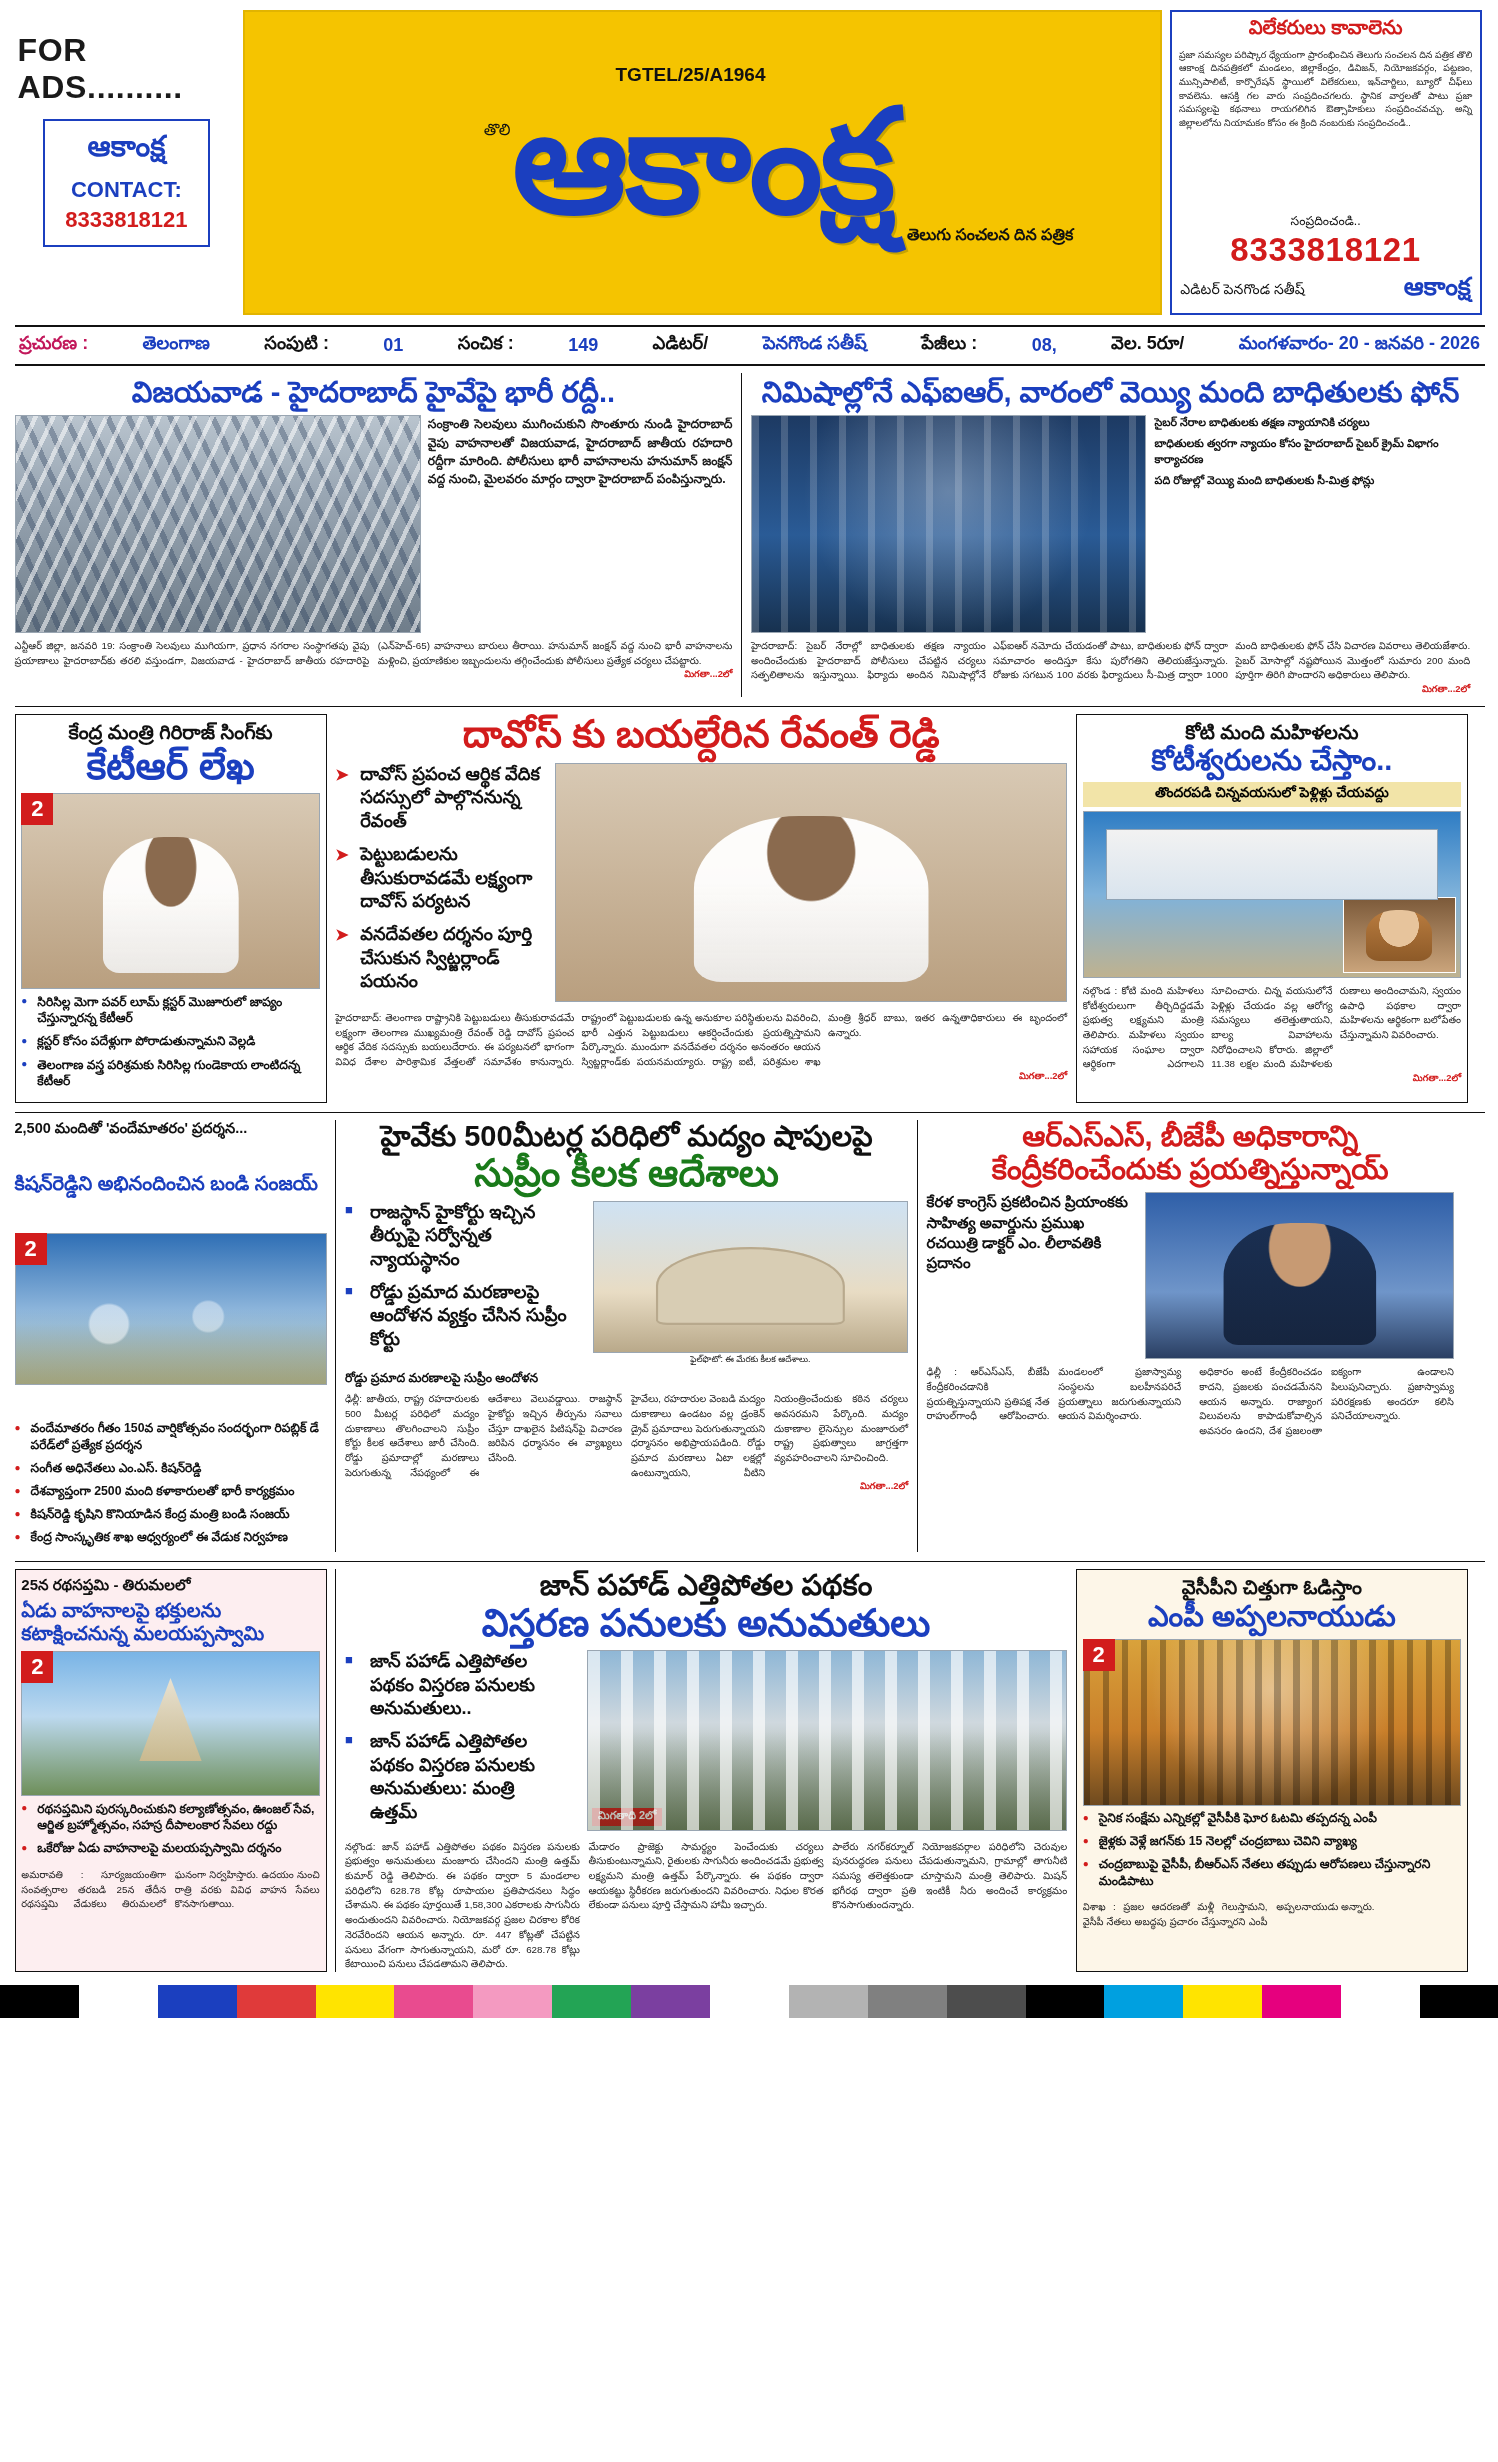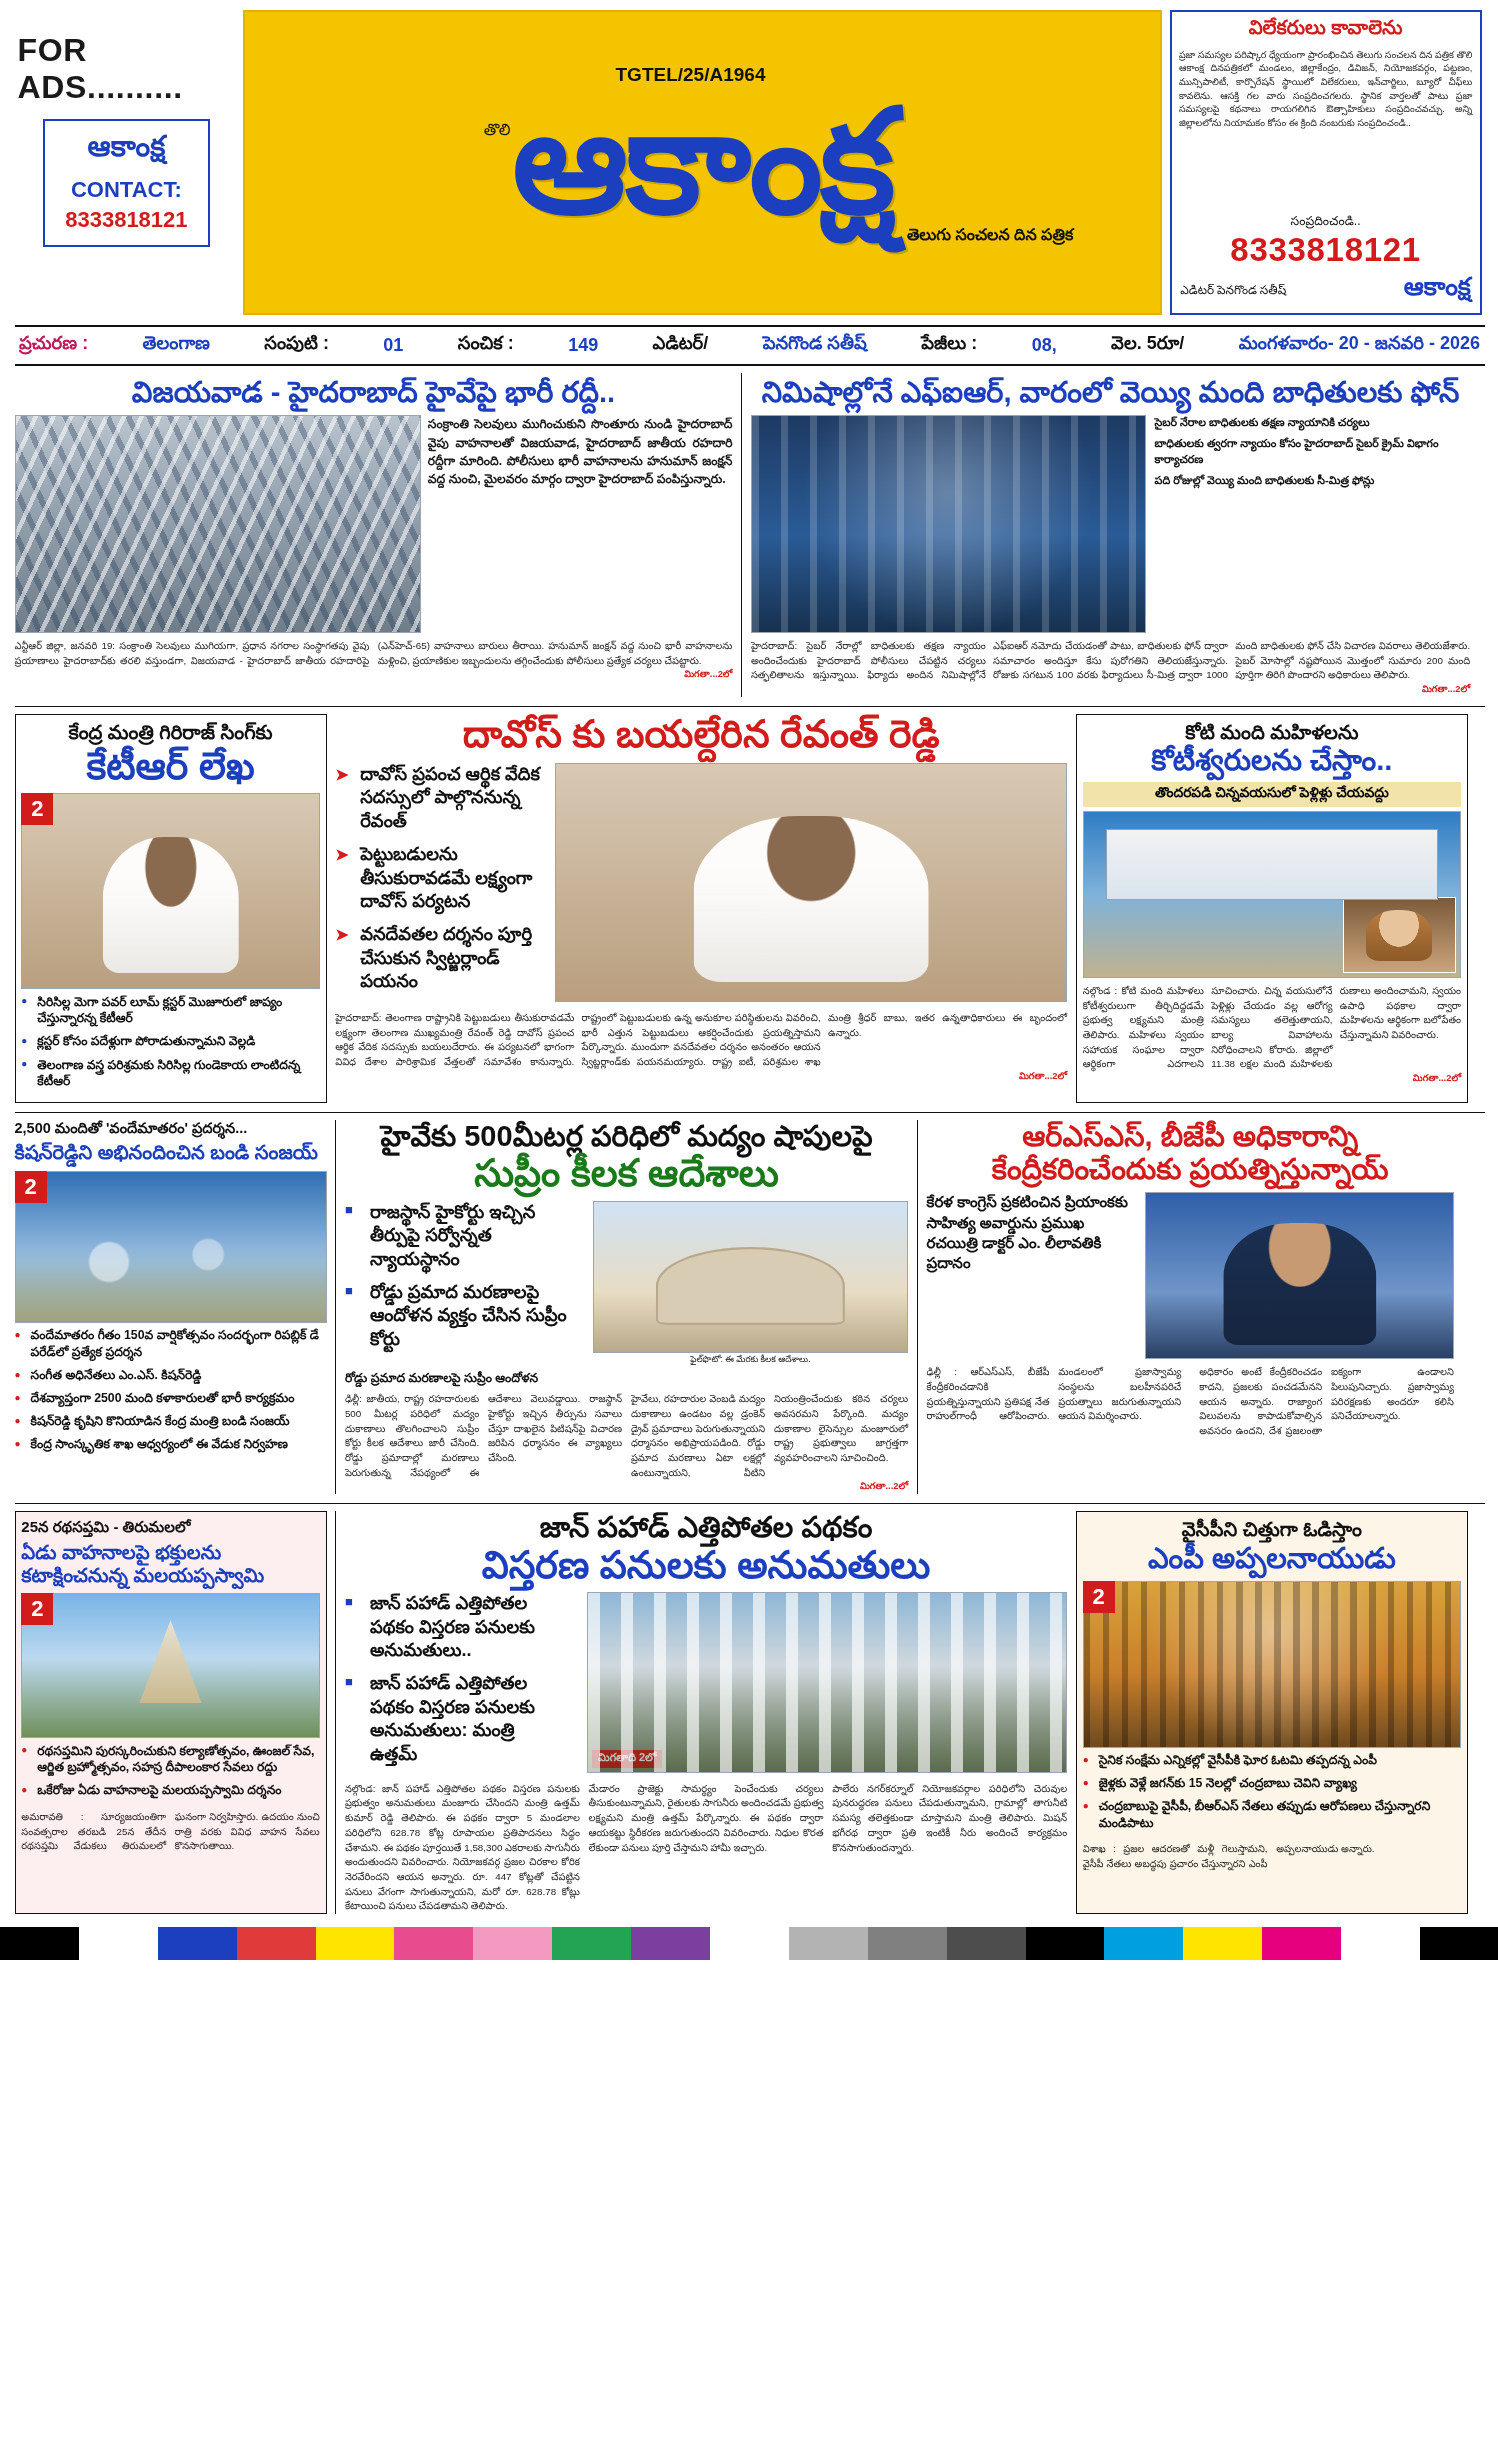--- a/index.html
+++ b/index.html
@@ -26,21 +26,21 @@
   .logo-main { font-size: 145px; font-weight: 800; color:#1b3fbf; line-height: 1; letter-spacing: -2.9px; text-shadow: 2.2px 2.2px 0 #c8a400; }
   .logo-sub { position:absolute; bottom: 65px; right: 87px; font-size: 16px; color:#111; font-weight:700; }
   .logo-small { position:absolute; top: 109px; left: 239px; font-size: 16px; color:#111; }
 
   .notice-box { width: 312px; border: 2.2px solid #1b3fbf; display:flex; flex-direction:column; }
   .notice-head { background:#fff; text-align:center; color:#d21c1c; font-size: 19.6px; font-weight:700; padding: 4.4px 1.5px 1.5px 1.5px; }
   .notice-body { font-size: 9.4px; line-height: 1.45; color:#222; padding: 2.9px 7.3px; text-align:justify; flex:1; }
   .notice-call { text-align:center; font-size: 12.3px; color:#111; }
   .notice-phone { text-align:center; font-size: 33px; font-weight:800; color:#d21c1c; letter-spacing:0.7px; }
   .notice-foot { display:flex; align-items:center; justify-content:space-between; padding: 2.9px 8.7px 5.8px 8.7px; }
-  .notice-foot .nf-left { font-size: 12px; color:#111; line-height:1.2;font-family:Liberation Serif, serif; }
+  .notice-foot .nf-left { font-size: 14px; color:#111; line-height:1.2; }
   .notice-foot .nf-right { font-size: 25px; font-weight:800; color:#1b3fbf; }
 
   
   .infobar { border-top: 2.2px solid #111; border-bottom: 2.2px solid #111; margin: 5.8px 14.5px 0 14.5px; padding: 5.8px 4.4px; display:flex; justify-content:space-between; align-items:center; font-size: 18px; font-weight:700; }
   .infobar .pink { color:#c2185b; }
   .infobar .blue { color:#1b3fbf; }
   .infobar .blk { color:#111; }
   .infobar span { white-space:nowrap; }
 
   
@@ -266,21 +266,21 @@
       </div>
       <div class="bodytext three" style="margin-top:5.8px;">నల్గొండ : కోటి మంది మహిళలు కోటీశ్వరులుగా తీర్చిదిద్దడమే ప్రభుత్వ లక్ష్యమని మంత్రి తెలిపారు. మహిళలు స్వయం సహాయక సంఘాల ద్వారా ఆర్థికంగా ఎదగాలని సూచించారు. చిన్న వయసులోనే పెళ్లిళ్లు చేయడం వల్ల ఆరోగ్య సమస్యలు తలెత్తుతాయని, బాల్య వివాహాలను నిరోధించాలని కోరారు. జిల్లాలో 11.38 లక్షల మంది మహిళలకు రుణాలు అందించామని, స్వయం ఉపాధి పథకాల ద్వారా మహిళలను ఆర్థికంగా బలోపేతం చేస్తున్నామని వివరించారు.</div>
       <span class="tag-inline">మిగతా...2లో</span>
     </div>
   </div>
 
   <div class="sec-divider"></div>
 
   <div class="section">
 
-    <div class="col" style="width: 312px;">
+    <div class="col" style="width: 312px; gap: 31px;">
       <div style="font-size:14.5px; font-weight:800;">2,500 మందితో 'వందేమాతరం' ప్రదర్శన...</div>
       <div class="headline-sm hl-blue" style="margin-top:1.5px;">కిషన్‌రెడ్డిని అభినందించిన బండి సంజయ్</div>
       <div style="position:relative; margin-top:5.8px;">
         <div class="badge2" style="position:absolute; left:0; top:0; z-index:2;">2</div>
         <div class="photo ph-stage" style="width:100%; height: 152px;"></div>
       </div>
       <ul class="bullets red">
         <li>వందేమాతరం గీతం 150వ వార్షికోత్సవం సందర్భంగా రిపబ్లిక్ డే పరేడ్‌లో ప్రత్యేక ప్రదర్శన</li>
         <li>సంగీత అధినేతలు ఎం.ఎస్. కిషన్‌రెడ్డి</li>
         <li>దేశవ్యాప్తంగా 2500 మంది కళాకారులతో భారీ కార్యక్రమం</li>

